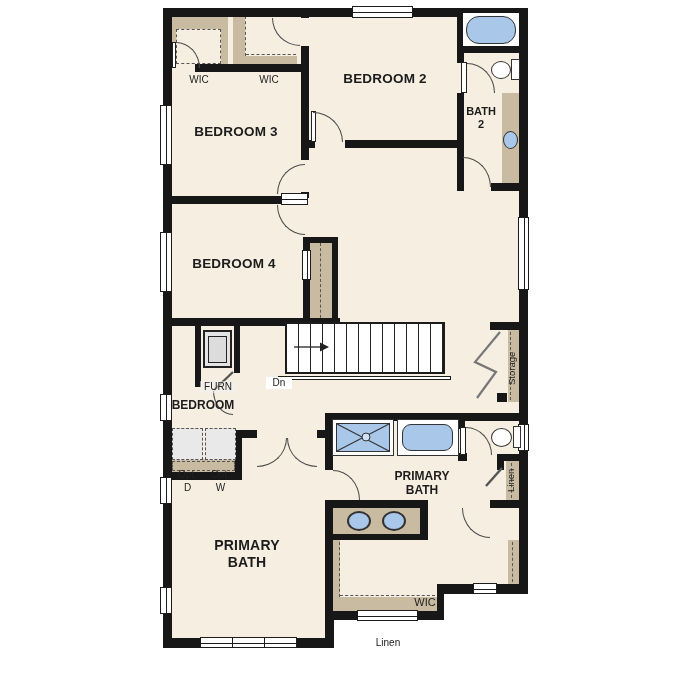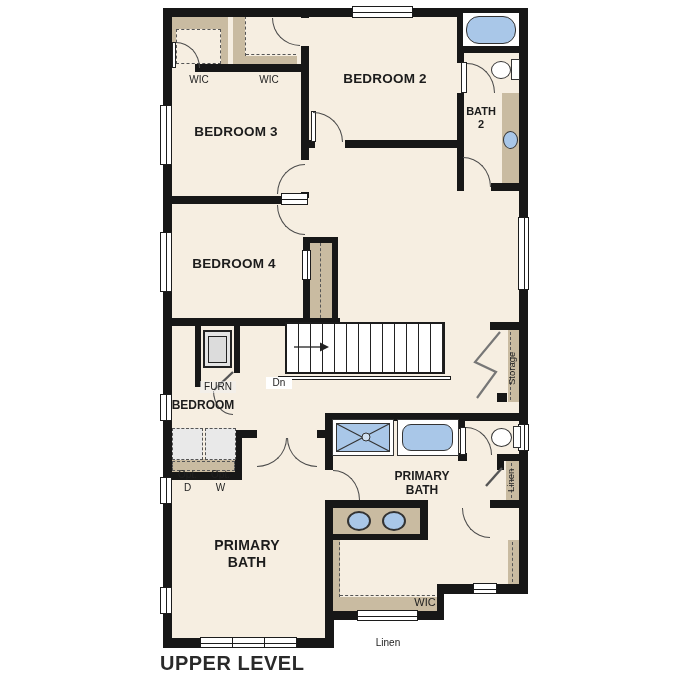--- a/index.html
+++ b/index.html
@@ -210,14 +210,13 @@
     <span>D</span>
   </div>
   <div class="lbl sm" style="left:206px;top:431px;width:29px;line-height:1.25;">
     <span>Opt.</span><br>
     <span>W</span>
   </div>
   <div class="lbl sm" style="left:266px;top:339px;width:26px;background:#fff;">Dn</div>
   <div class="abs vert" style="left:506px;top:338px;width:14px;height:60px;">Storage</div>
   <div class="abs vert" style="left:505px;top:463px;width:14px;height:35px;">Linen</div>
 
-  <div class="title" style="left:160px;top:652px;">UPPER LEVEL</div>
 </div>
 
 </body></html>

